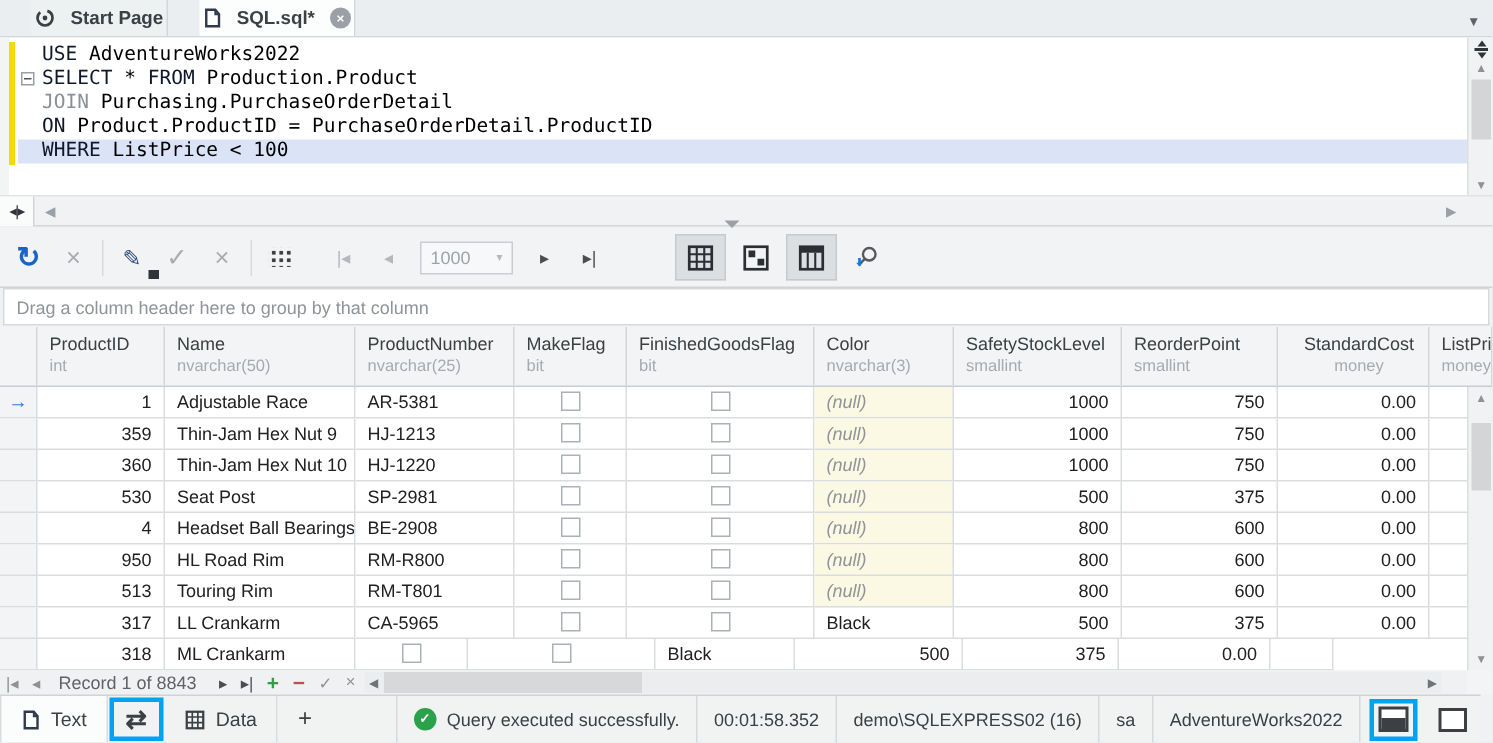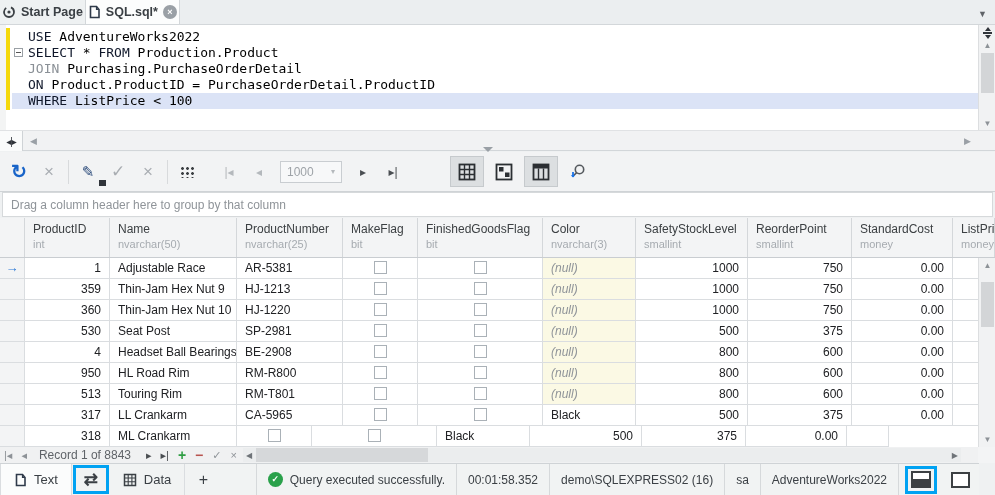--- a/index.html
+++ b/index.html
@@ -4,22 +4,22 @@
 <style>
   * { margin:0; padding:0; box-sizing:border-box; }
   html,body { background:#e8eaec; }
   #window {
     position:relative; width:995px; height:495px; overflow:hidden;
     background:#eff1f2; font-family:"Liberation Sans",sans-serif; font-size:12px; color:#3b4045;
   }
   
   .tabbar { position:absolute; top:0; left:0; right:0; height:25px; background:#ebeef0;
             border-bottom:1px solid #d3d7da; display:flex; align-items:stretch; }
-  .tab { display:flex; align-items:center; gap:5px; padding:0 2px; font-weight:700; font-size:12.5px;
-         color:#3b4045; border-right:1px solid #d3d7da; background:#eef1f2; }
+  .tab { display:flex; align-items:center; gap:10px; padding:0 2px; font-weight:700; font-size:12.5px;
+         color:#3b4045; border-right:1px solid #d3d7da; background:#eef1f2;margin-left:21px; }
   .tab.active { background:#fcfdfd; }
   .tab-close { width:14px; height:14px; border-radius:50%; background:#9aa0a6; color:#fff;
                font-size:9px; line-height:14px; text-align:center; font-weight:700; }
   .tab-overflow { position:absolute; right:8px; top:9px; color:#5f6368; font-size:9px; }
   
   .editor { position:absolute; top:25px; left:0; right:0; height:105px; background:#fff; }
   .gutter-strip { position:absolute; left:0; top:0; bottom:0; width:6px; background:#f3f4f4; }
   .change-bar { position:absolute; left:6px; top:3px; width:4px; height:82px; background:#f5d90a; }
   .collapse-box { position:absolute; left:14px; top:23px; width:9px; height:9px; border:1px solid #9aa0a5; background:#fff; }
   .collapse-box::after { content:""; position:absolute; left:1px; right:1px; top:3px; border-top:1px solid #555; }
@@ -92,21 +92,21 @@
   .nav-gray { color:#8d9297; } .nav-dark { color:#4a4e52; }
   .nav-green { color:#2f9e44; font-size:14px; font-weight:700; line-height:10px; }
   .nav-red { color:#b85450; font-size:14px; font-weight:700; line-height:10px; }
   .navtext { color:#5f6368; font-size:12px; margin-left:12px; margin-right:6px; }
   .htrack { position:absolute; left:243px; right:34px; top:1px; height:14px; background:#ebedee; }
   .hthumb { position:absolute; left:256px; top:1px; width:172px; height:14px; background:#d6d8da; }
   .navrow .harrow-l { position:absolute; left:246px; top:4px; font-size:8px; color:#6f7479; }
   .navrow .harrow-r { position:absolute; right:37px; top:4px; font-size:8px; color:#6f7479; }
   .corner { position:absolute; right:0; top:0; width:17px; height:16px; background:#f3f4f5; }
   
-  .bottombar { position:absolute; top:463px; left:0; right:16px; height:32px; background:#f1f3f3;
+  .bottombar { position:absolute; top:463px; left:0; right:8px; height:32px; background:#f1f3f3;
                border-top:1px solid #cfd3d6; display:flex; align-items:center; }
   .btab { height:31px; display:flex; align-items:center; gap:7px; padding:0 13px; font-size:13px;
           color:#3b4045; border-right:1px solid #dadde0; }
   .btab.active { background:#fbfcfc; border-left:1px solid #dadde0; }
   .anno { border:3px solid #00a2f2; }
   .swapbox { width:36px; height:29px; display:flex; align-items:center; justify-content:center; margin:0 1px; }
   .swap-glyph { font-size:17px; color:#3b4045; font-weight:700; }
   .plusbtn { width:36px; text-align:center; font-size:16px; color:#3b4045; }
   .spacer { flex:1; }
   .seg { display:flex; align-items:center; gap:7px; padding:0 11px; height:32px; border-left:1px solid #d6d9db; font-size:12px; color:#3b4045; white-space:nowrap; }
@@ -247,21 +247,21 @@
         <div class="htype">nvarchar(3)</div>
       </div>
       <div class="hcell" style="width: 112px;">
         <div class="hname">SafetyStockLevel</div>
         <div class="htype">smallint</div>
       </div>
       <div class="hcell" style="width: 104px;">
         <div class="hname">ReorderPoint</div>
         <div class="htype">smallint</div>
       </div>
-      <div class="hcell" style="width: 101px;">
+      <div class="hcell" style="width: 101px; text-align: center;">
         <div class="hname">StandardCost</div>
         <div class="htype">money</div>
       </div>
       <div class="hcell" style="width: 42px;">
         <div class="hname">ListPrice</div>
         <div class="htype">money</div>
       </div>
     </div>
   <div class="gbody" id="gbody">
       <div class="grow">

